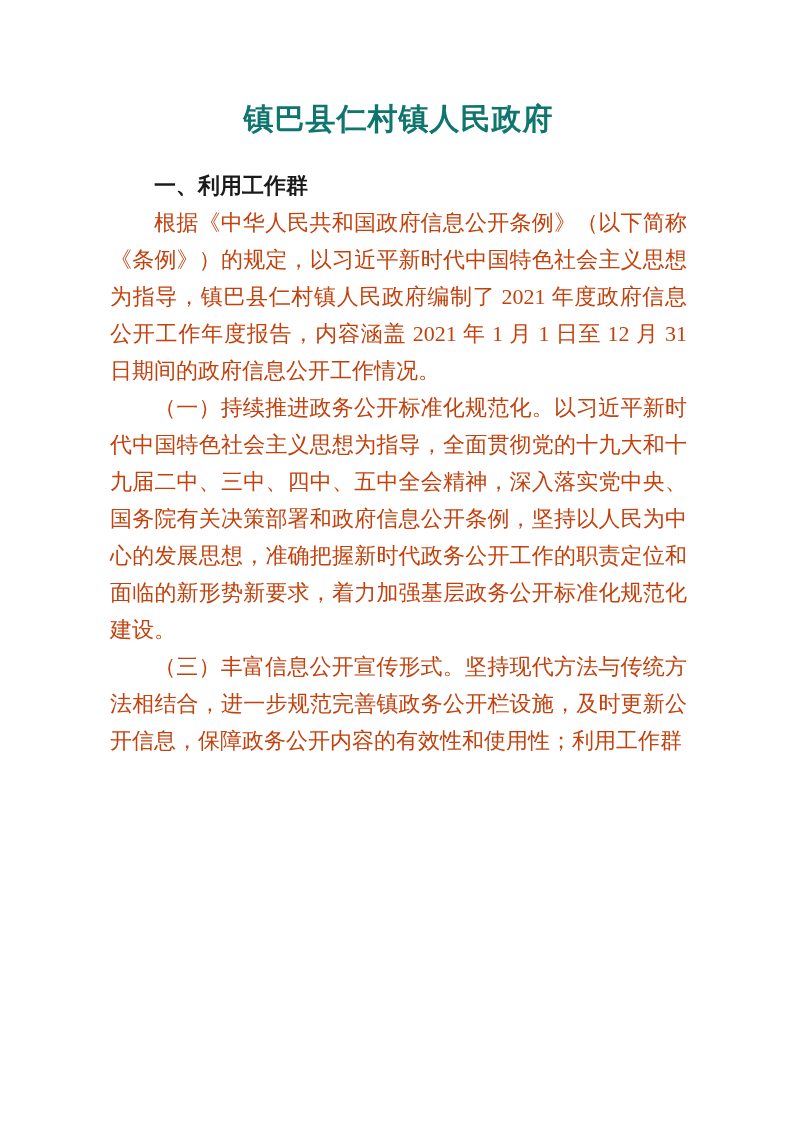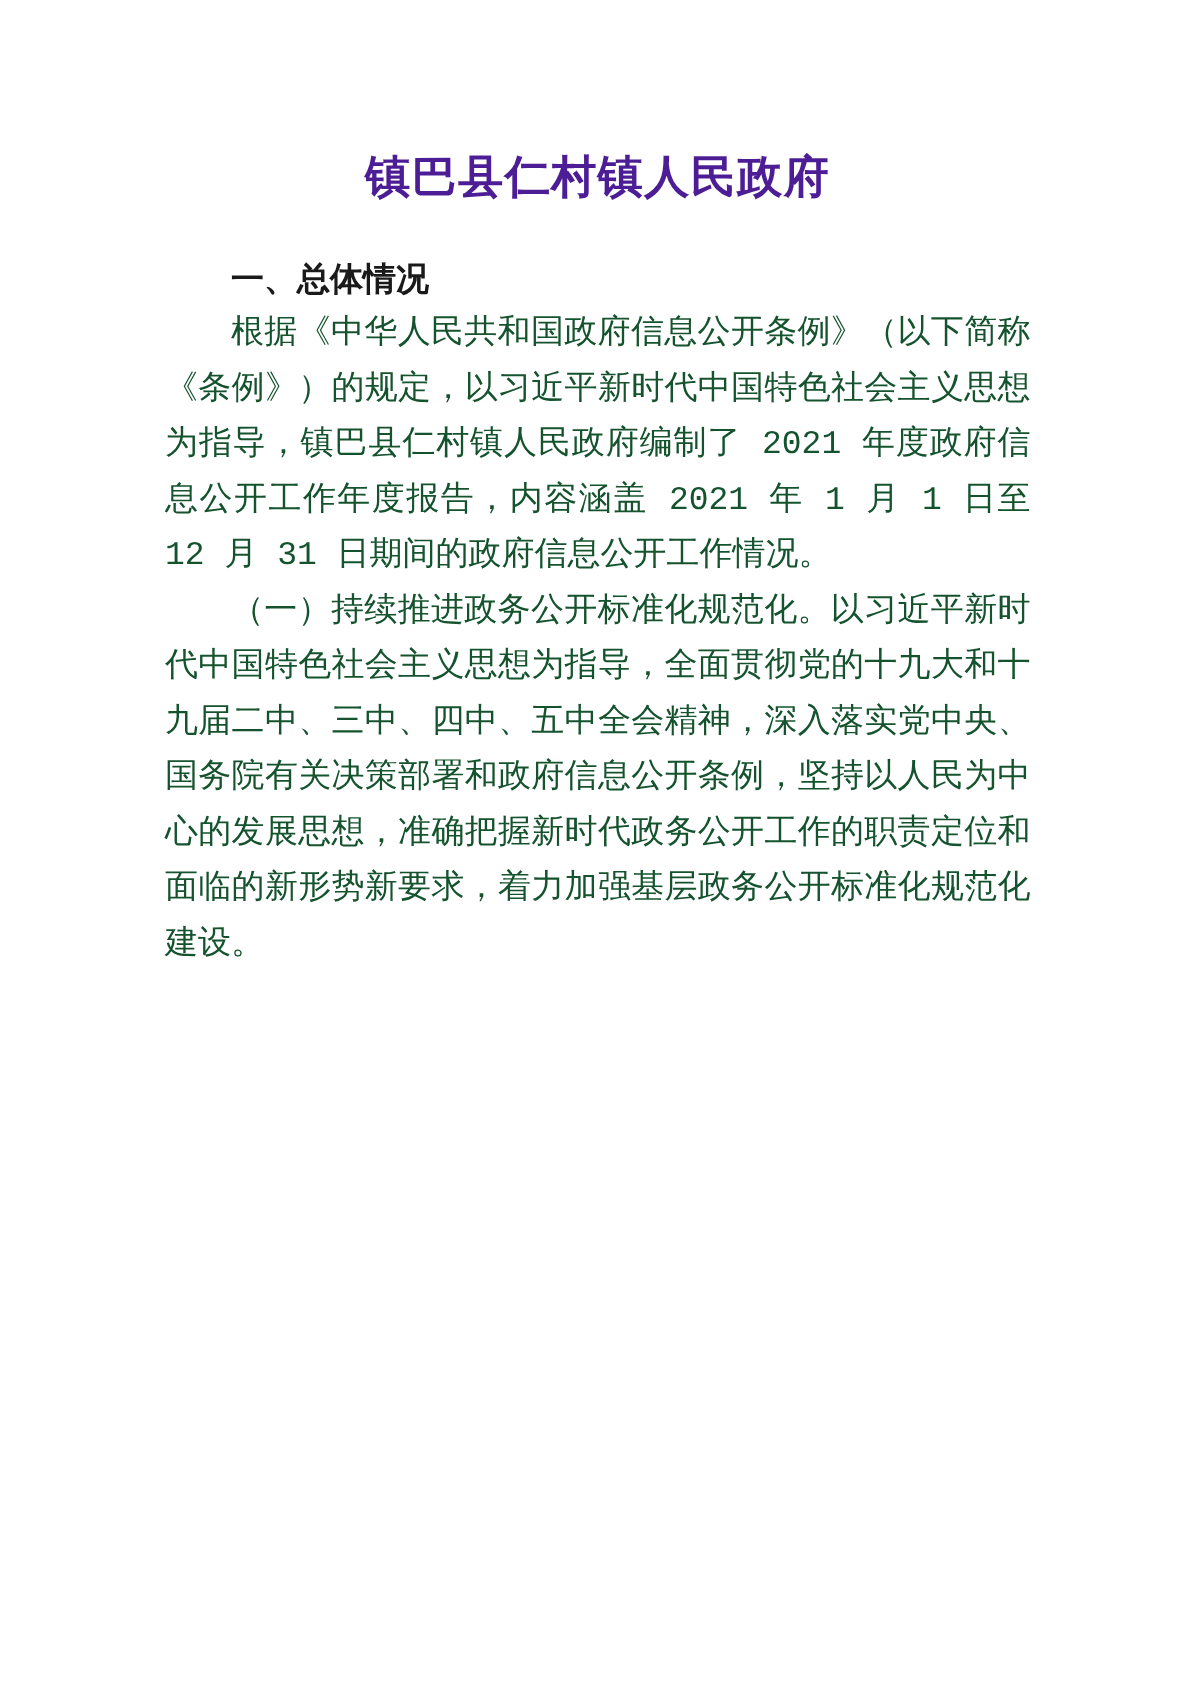--- a/index.html
+++ b/index.html
@@ -20,55 +20,56 @@
     box-sizing: border-box;
     padding: 96px 106px 0 110px;
   }
   .doc-title {
     margin: 0 0 26px 0;
     text-align: center;
     font-family: "Liberation Serif", "DejaVu Serif", serif;
     font-weight: bold;
     font-size: 30px;
     line-height: 45px;
-    color: #4c1d95;
+    color: #0f766e;
     letter-spacing: 1px;
   }
   .doc-title .title-line {
     display: block;
   }
   .section-heading {
     margin: 24px 0 0 0;
     font-family: "Liberation Sans", "DejaVu Sans", sans-serif;
     font-weight: bold;
     font-size: 22px;
     line-height: 37px;
     color: #1a1a1a;
     text-indent: 2em;
   }
   .body-para {
     margin: 0;
-    font-family: Liberation Mono, monospace;
+    font-family: Liberation Serif, serif;
     font-weight: normal;
     font-size: 22px;
     line-height: 37px;
-    color: #14532d;
+    color: #c2410c;
     text-align: justify;
     text-indent: 2em;
     text-justify: inter-ideograph;
   }
 </style>
 </head>
 <body>
 
 <div class="page">
   <h1 class="doc-title">
     <span class="title-line">镇巴县仁村镇人民政府</span>
   </h1>
 
-  <h2 class="section-heading">一、总体情况</h2>
+  <h2 class="section-heading">一、利用工作群</h2>
 
   <p class="body-para">根据《中华人民共和国政府信息公开条例》（以下简称《条例》）的规定，以习近平新时代中国特色社会主义思想为指导，镇巴县仁村镇人民政府编制了 2021 年度政府信息公开工作年度报告，内容涵盖 2021 年 1 月 1 日至 12 月 31 日期间的政府信息公开工作情况。</p>
 
   <p class="body-para">（一）持续推进政务公开标准化规范化。以习近平新时代中国特色社会主义思想为指导，全面贯彻党的十九大和十九届二中、三中、四中、五中全会精神，深入落实党中央、国务院有关决策部署和政府信息公开条例，坚持以人民为中心的发展思想，准确把握新时代政务公开工作的职责定位和面临的新形势新要求，着力加强基层政务公开标准化规范化建设。</p>
 
 
+  <p class="body-para">（三）丰富信息公开宣传形式。坚持现代方法与传统方法相结合，进一步规范完善镇政务公开栏设施，及时更新公开信息，保障政务公开内容的有效性和使用性；利用工作群</p>
 </div>
 
 </body></html>

